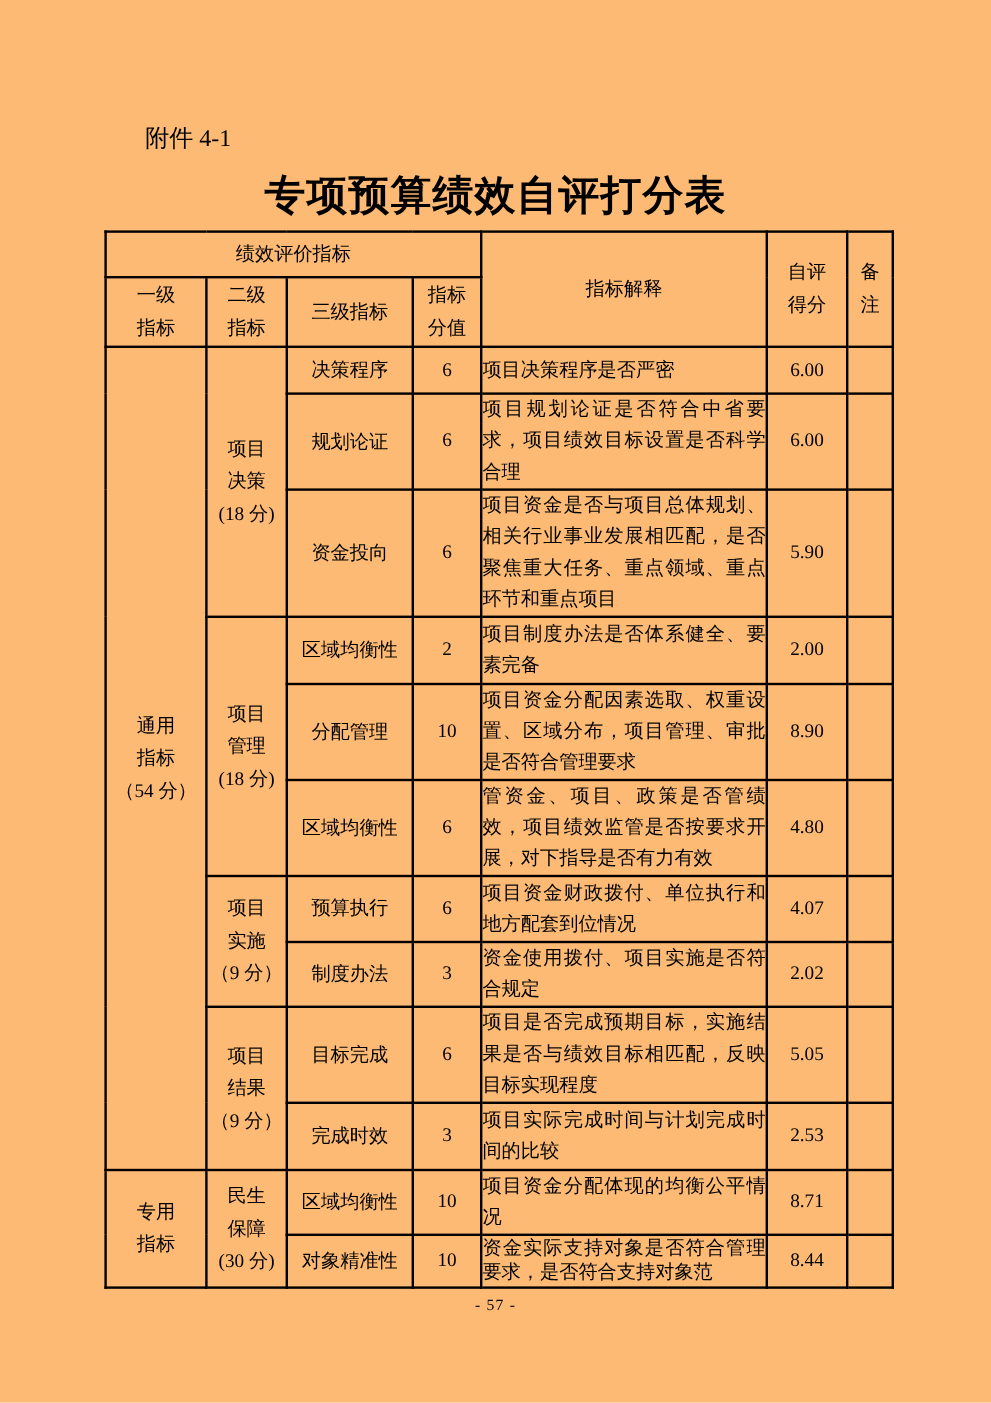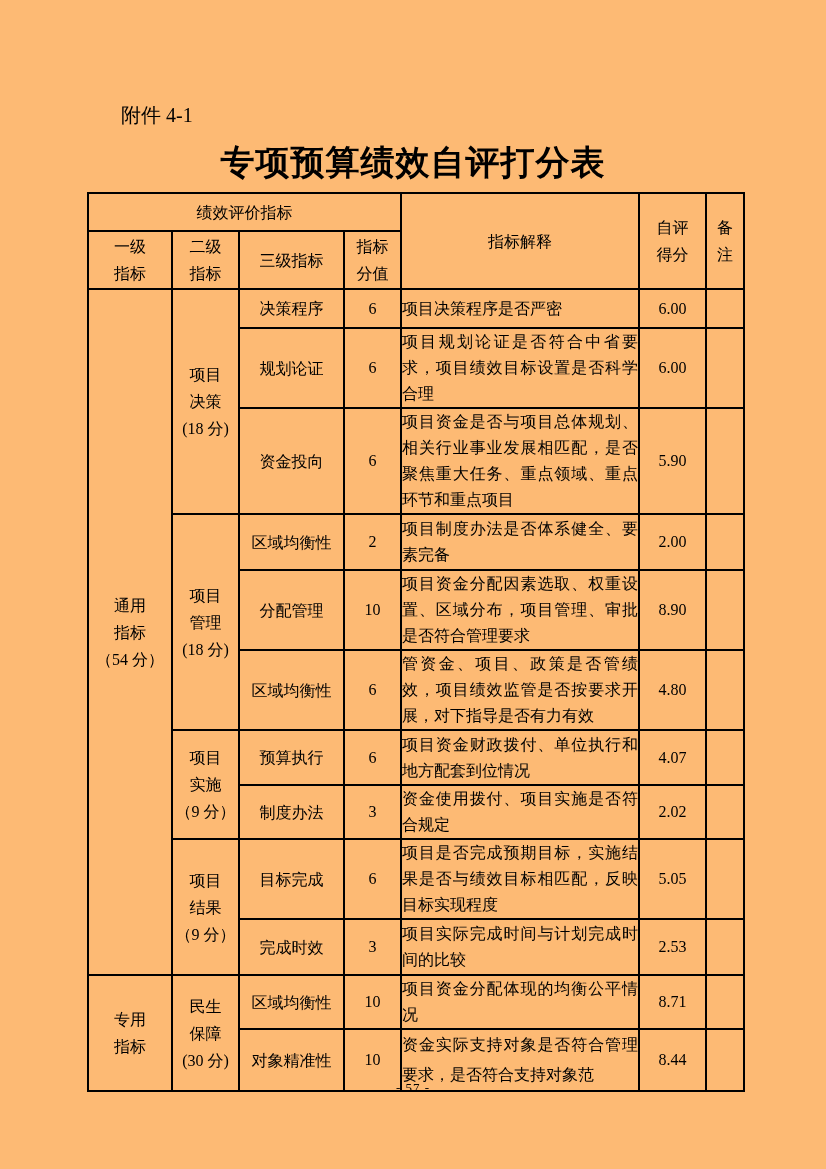--- a/index.html
+++ b/index.html
@@ -187,21 +187,21 @@
         <td class="ctr">区域均衡性</td>
         <td class="num">10</td>
         <td class="exp">项目资金分配体现的均衡公平情况</td>
         <td class="num">8.71</td>
         <td class="num"></td>
       </tr>
 
       <tr style="height:44px">
         <td class="ctr">对象精准性</td>
         <td class="num">10</td>
-        <td class="exp" style="line-height:30px">资金实际支持对象是否符合管理要求，是否符合支持对象范</td>
+        <td class="exp" style="line-height:20px">资金实际支持对象是否符合管理要求，是否符合支持对象范</td>
         <td class="num">8.44</td>
         <td class="num"></td>
       </tr>
     </tbody>
   </table>
 
   <div class="footer">- 57 -</div>
 
 </div>
 

